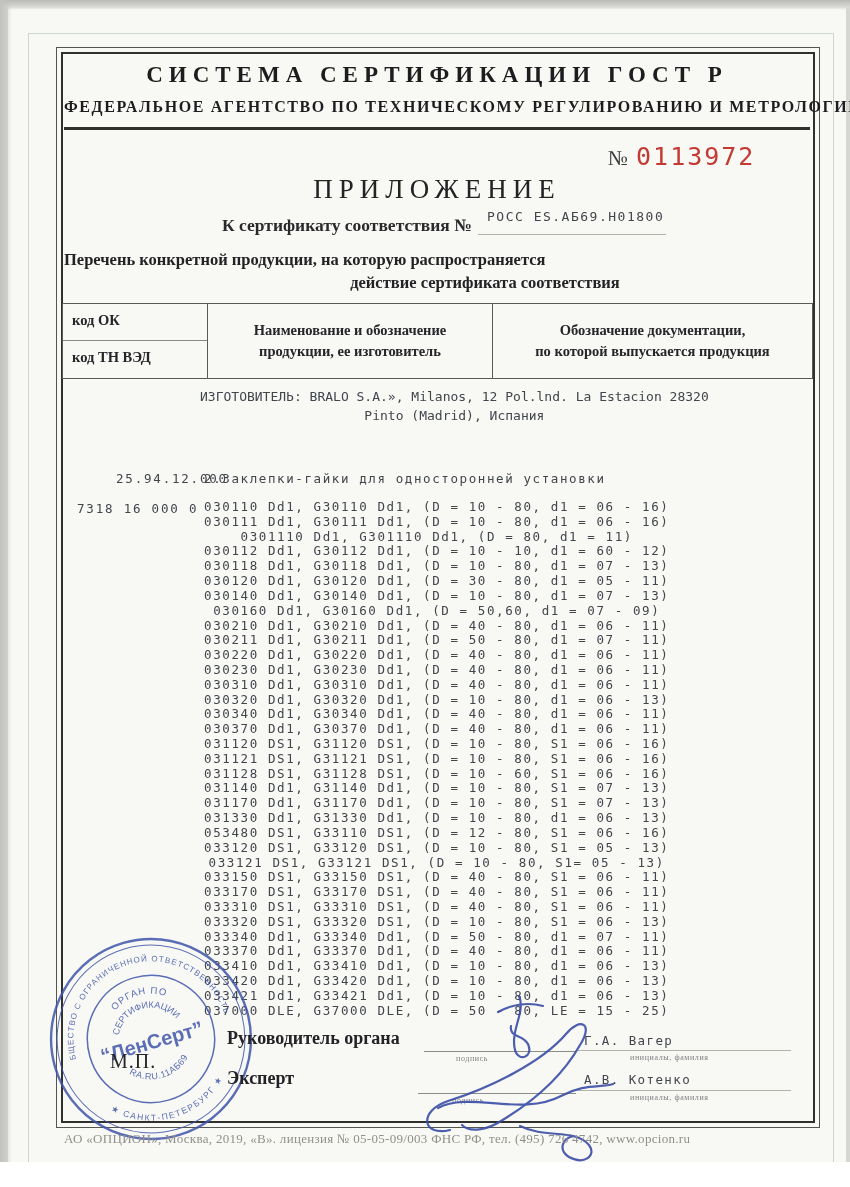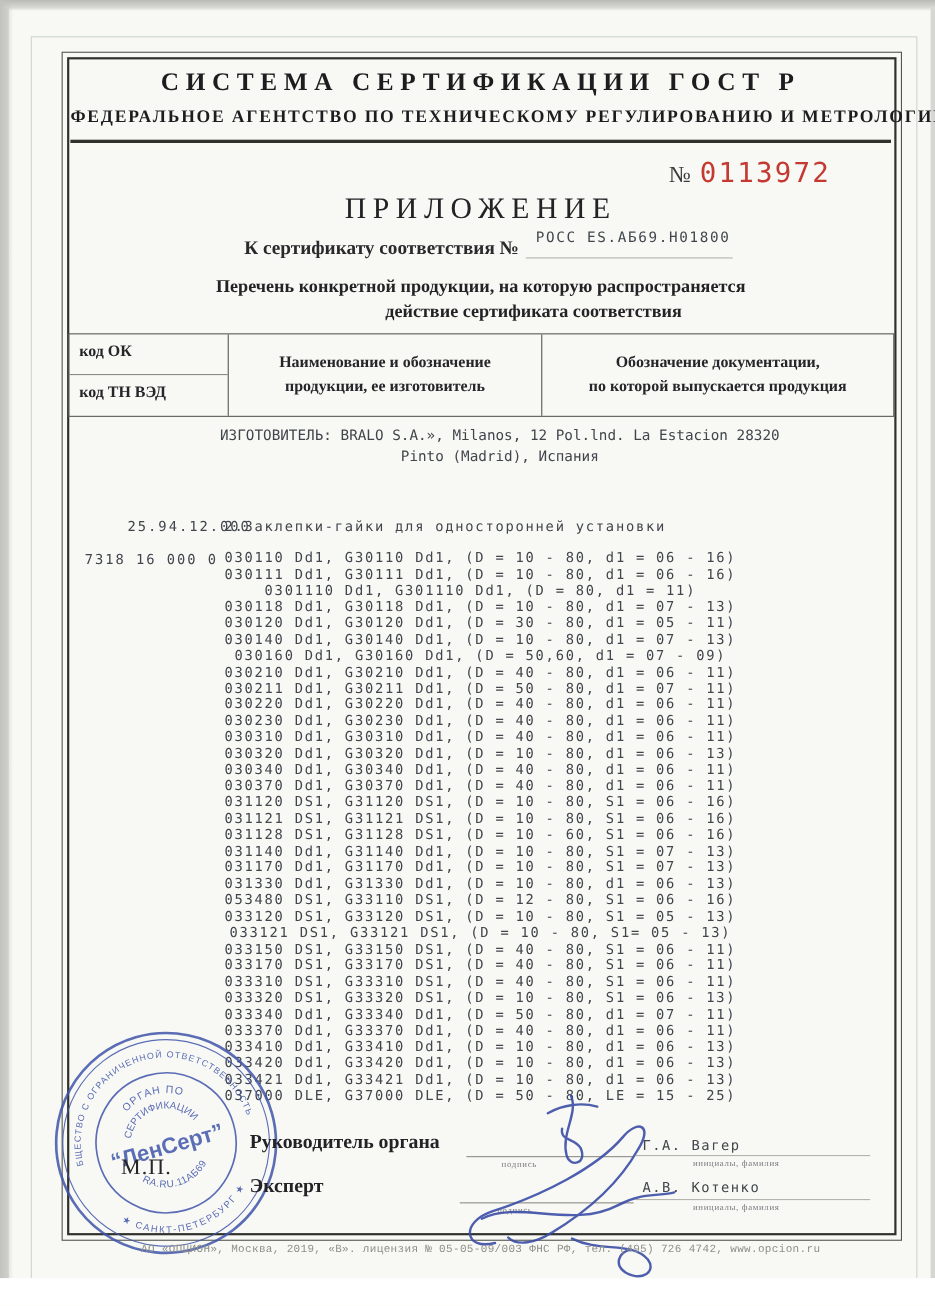--- a/index.html
+++ b/index.html
@@ -28,21 +28,21 @@
   .docnum { position:absolute; left:608px; top:142px; white-space:nowrap; }
   .docnum .nosign { font-size:21px; color:#3a3a3c; margin-right:8px; }
   .docnum .digits { font-family:"DejaVu Sans Mono", monospace; font-size:25px; letter-spacing:2px; color:#c43a33; }
 
   .appendix-title { position:absolute; left:64px; top:174px; width:746px; text-align:center;
             font-weight:normal; font-size:27px; letter-spacing:6px; color:#232326; }
   .cert-label { position:absolute; left:222px; top:215px; font-weight:bold; font-size:17.5px; color:#2a2a2d; }
   .cert-number { position:absolute; left:487px; top:209px; font-family:"DejaVu Sans Mono", monospace;
             font-size:13px; letter-spacing:1.5px; color:#45484e; }
   .cert-underline { position:absolute; left:478px; top:234px; width:188px; height:1px; background:#b3b3ac; }
-  .list-subtitle1 { position:absolute; left:64px; top:250px; width:746px; text-align:center;
+  .list-subtitle1 { position:absolute; left:64px; top:250px; width:746px; 
             font-weight:bold; font-size:16.5px; color:#232326; }
   .list-subtitle2 { position:absolute; left:64px; top:273px; width:746px; text-align:center;
             font-weight:bold; font-size:16.5px; color:#232326;padding-left:48px; }
 
   .tbl { position:absolute; left:62px; top:303px; width:749px; height:74px; border:1.2px solid #5a5a55; }
   .tbl .v1 { position:absolute; left:144px; top:0; width:1px; height:74px; background:#5a5a55; }
   .tbl .v2 { position:absolute; left:429px; top:0; width:1px; height:74px; background:#5a5a55; }
   .tbl .h1 { position:absolute; left:0; top:36px; width:144px; height:1px; background:#8a8a84; }
   .tbl .c-okcode { position:absolute; left:9px; top:8px; font-weight:bold; font-size:14.5px; color:#25252a; }
   .tbl .c-tnved  { position:absolute; left:9px; top:45px; font-weight:bold; font-size:14.5px; color:#25252a; }
@@ -70,22 +70,22 @@
   .sig-line2 { position:absolute; left:418px; top:1093px; width:158px; height:1px; background:#8d8d87; }
   .sig-cap { position:absolute; font-size:8px; color:#7c7c80; letter-spacing:0.6px; }
   .cap-p1 { left:456px; top:1054px; } .cap-p2 { left:452px; top:1096px; }
   .cap-n1 { left:630px; top:1053px; } .cap-n2 { left:630px; top:1093px; }
   .name1 { position:absolute; left:584px; top:1033px; font-size:12.5px; letter-spacing:1.4px; }
   .name2 { position:absolute; left:584px; top:1072px; font-size:12.5px; letter-spacing:1.4px; }
   .name-line1 { position:absolute; left:578px; top:1050px; width:213px; height:1px; background:#b3b3ac; }
   .name-line2 { position:absolute; left:578px; top:1090px; width:213px; height:1px; background:#b3b3ac; }
 
   .autograph { position:absolute; left:0; top:0; width:850px; height:1187px; pointer-events:none; }
-  .footer-imprint { position:absolute; left:64px; top:1131px; width:746px; text-align:center;
-            font-family:Liberation Mono, monospace; font-size:10px; color:#90908a; letter-spacing:0.3px; }
+  .footer-imprint { position:absolute; left:64px; top:1131px; width:746px; text-align:left;
+            font-family:Liberation Serif, serif; font-size:13px; color:#90908a; letter-spacing:0.3px; }
 </style>
 </head>
 <body>
 
 <div class="canvas">
   <div class="paper"></div>
   <div class="edge-top"></div>
   <div class="edge-left"></div>
   <div class="edge-bottom"></div>
   <div class="faint-border"></div>
@@ -122,20 +122,21 @@
   <div class="manufacturer typed">ИЗГОТОВИТЕЛЬ: BRALO S.A.», Milanos, 12 Pol.lnd. La Estacion 28320
 Pinto (Madrid), Испания</div>
 
   <div class="ok-code typed">25.94.12.000</div>
   <div class="tnved-code typed">7318 16 000 0</div>
   <div class="category typed">2.Заклепки-гайки для односторонней установки</div>
   <div class="items typed">
       <div class="tline">030110 Dd1, G30110 Dd1, (D = 10 - 80, d1 = 06 - 16)</div>
       <div class="tline">030111 Dd1, G30111 Dd1, (D = 10 - 80, d1 = 06 - 16)</div>
       <div class="tline">0301110 Dd1, G301110 Dd1, (D = 80, d1 = 11)</div>
+      <div class="tline">030112 Dd1, G30112 Dd1, (D = 10 - 10, d1 = 60 - 12)</div>
       <div class="tline">030118 Dd1, G30118 Dd1, (D = 10 - 80, d1 = 07 - 13)</div>
       <div class="tline">030120 Dd1, G30120 Dd1, (D = 30 - 80, d1 = 05 - 11)</div>
       <div class="tline">030140 Dd1, G30140 Dd1, (D = 10 - 80, d1 = 07 - 13)</div>
       <div class="tline">030160 Dd1, G30160 Dd1, (D = 50,60, d1 = 07 - 09)</div>
       <div class="tline">030210 Dd1, G30210 Dd1, (D = 40 - 80, d1 = 06 - 11)</div>
       <div class="tline">030211 Dd1, G30211 Dd1, (D = 50 - 80, d1 = 07 - 11)</div>
       <div class="tline">030220 Dd1, G30220 Dd1, (D = 40 - 80, d1 = 06 - 11)</div>
       <div class="tline">030230 Dd1, G30230 Dd1, (D = 40 - 80, d1 = 06 - 11)</div>
       <div class="tline">030310 Dd1, G30310 Dd1, (D = 40 - 80, d1 = 06 - 11)</div>
       <div class="tline">030320 Dd1, G30320 Dd1, (D = 10 - 80, d1 = 06 - 13)</div>

